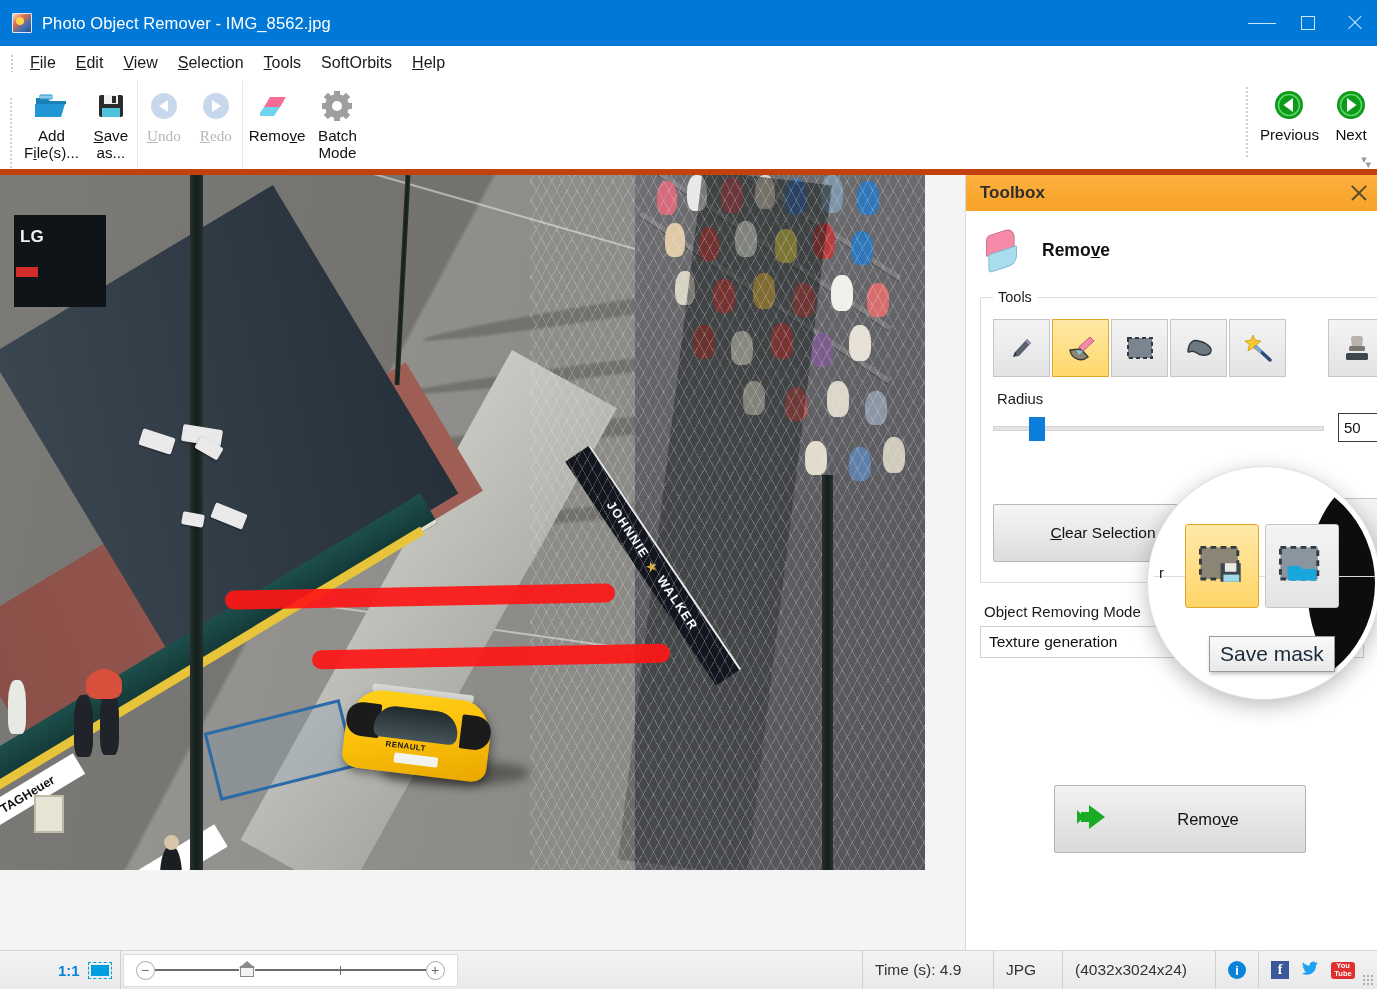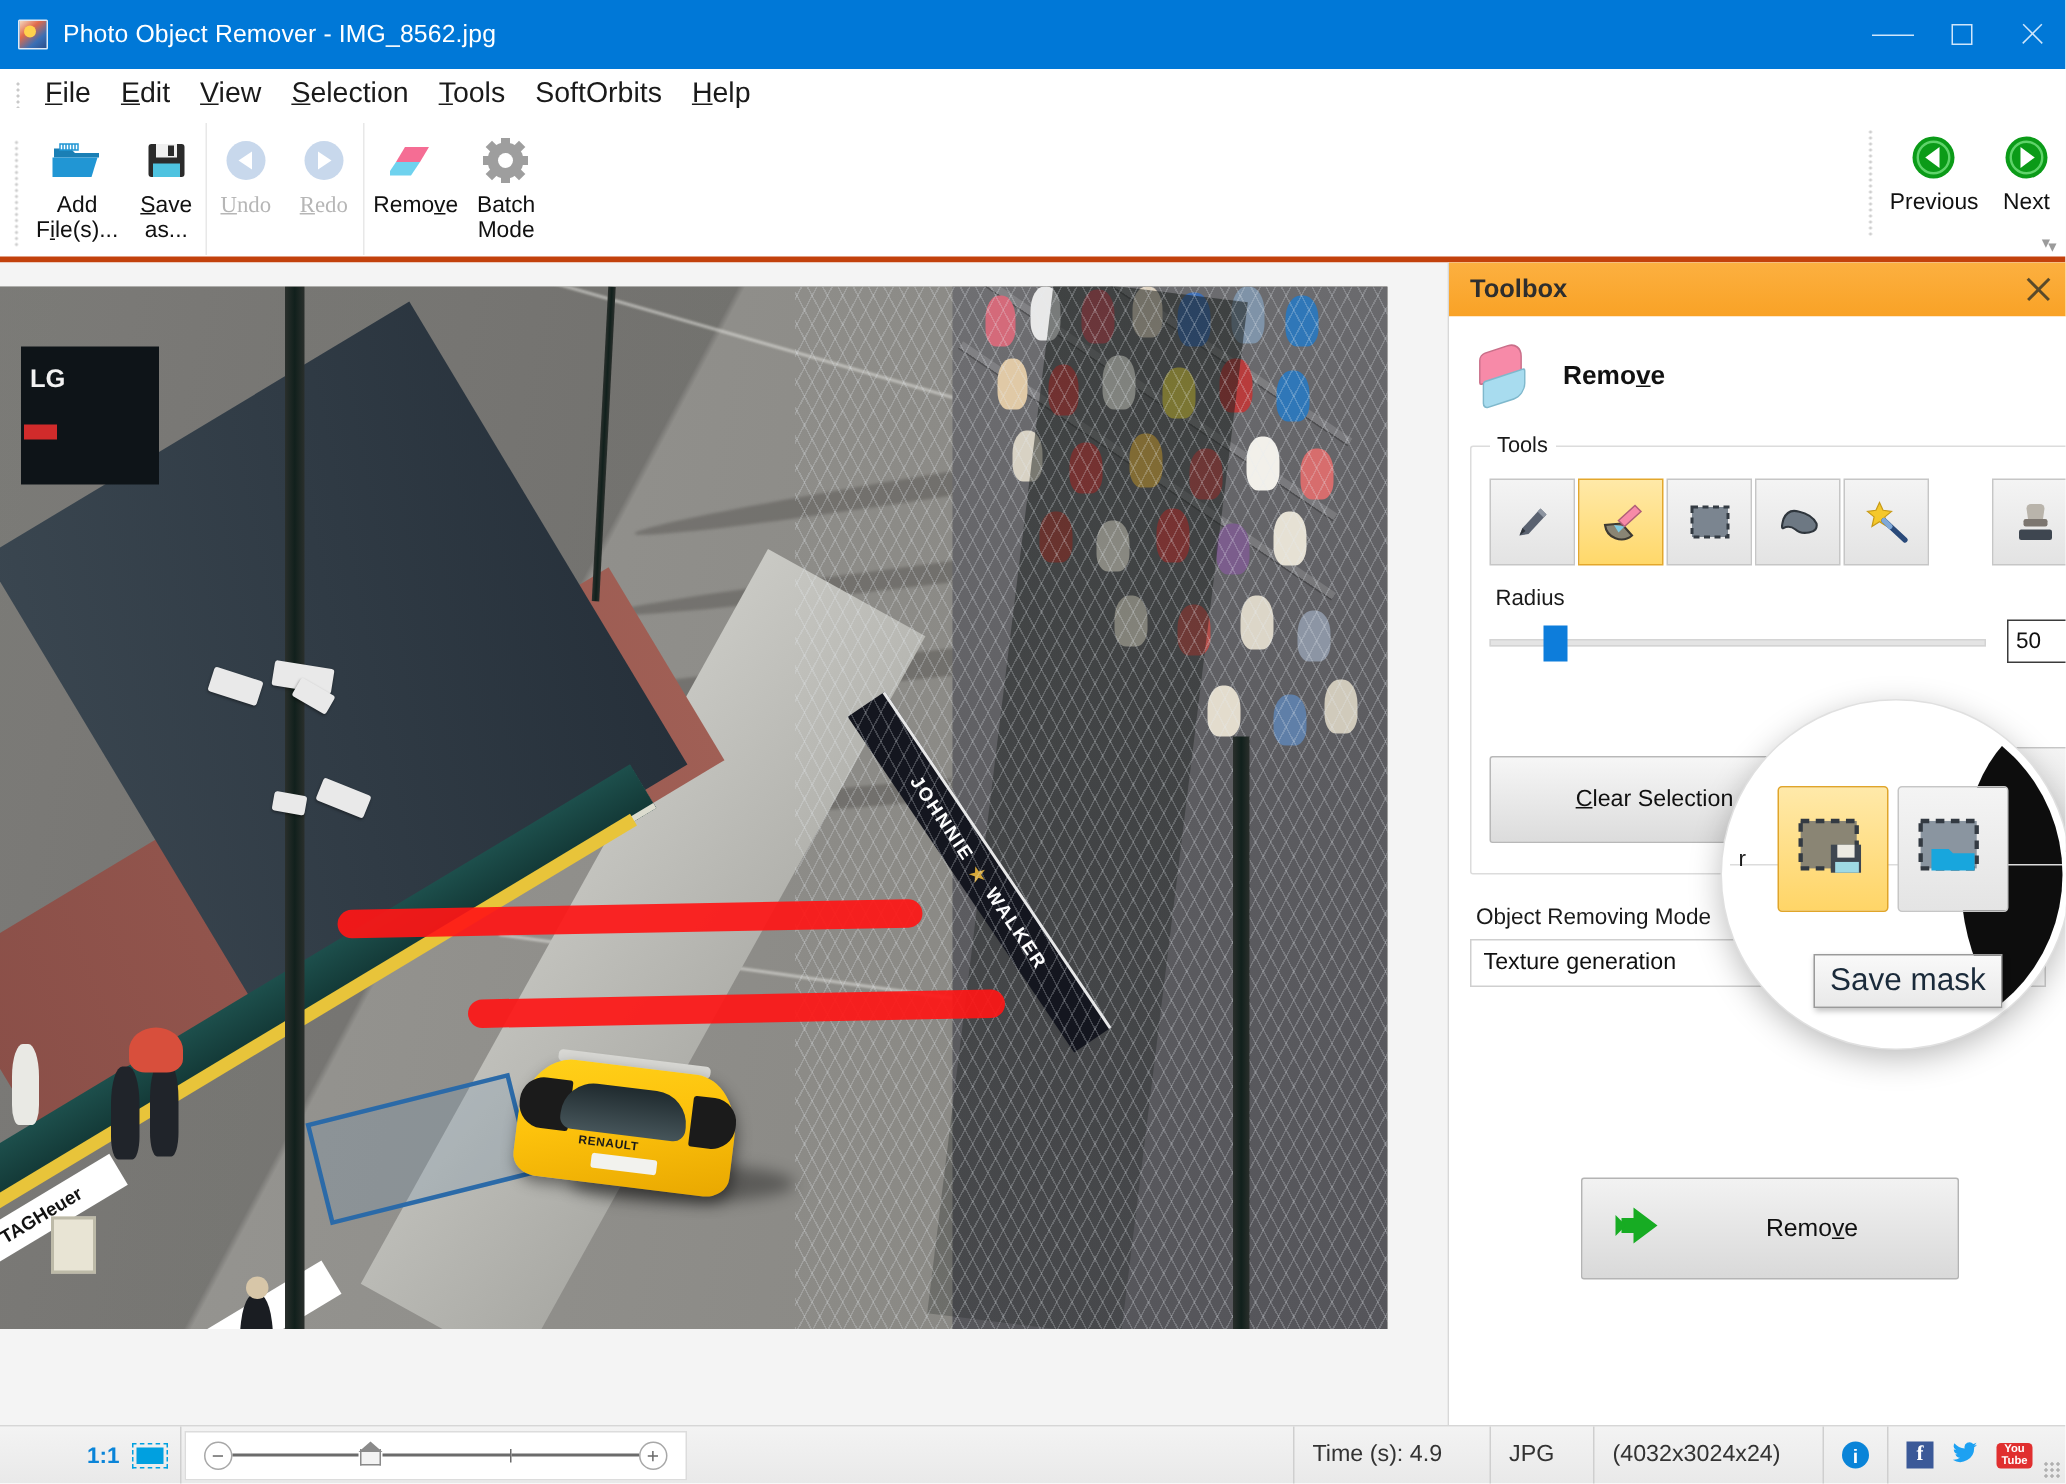--- a/index.html
+++ b/index.html
@@ -46,29 +46,29 @@
   .menubar {
     position:absolute; left:0; top:46px; width:1377px; height:34px;
     background:#ffffff; display:flex; align-items:center; padding-left:10px;
   }
   .menu-grip {
     width:4px; height:18px; margin-right:6px;
     background-image: radial-gradient(#c9c9c9 1px, transparent 1.1px);
     background-size: 4px 4px;
   }
   .menu-item {
-    font-size:19px; color:#1a1a1a; padding:3px 10px; white-space:nowrap; cursor:default;
+    font-size:16px; color:#1a1a1a; padding:3px 10px; white-space:nowrap; cursor:default;
   }
   .menu-item u { text-decoration: underline; }
 
   
   .toolbar {
     position:absolute; left:0; top:80px; width:1377px; height:95px;
-    background:#ffffff; border-bottom:4px solid #c2410c;
-    display:flex; align-items:center;
+    background:#ffffff; border-bottom:6px solid #c2410c;
+    display:flex; align-items:flex-end;
   }
   .tb-grip {
     width:4px; height:72px; margin:6px 5px 0 9px;
     background-image: radial-gradient(#cfcfcf 1px, transparent 1.1px);
     background-size: 4px 4px;
   }
   .tb-btn {
     width:auto; min-width:52px; height:88px; display:flex; flex-direction:column;
     align-items:center; padding:8px 6px 0 6px; cursor:default;
   }
@@ -84,21 +84,21 @@
   }
   .tb-right-expander {
     position:absolute; right:6px; bottom:4px; color:#9b9b9b; font-size:11px;
   }
 
   
   .canvas-wrap {
     position:absolute; left:0; top:175px; width:965px; height:775px;
     background:#f4f4f4; overflow:hidden;
   }
-  .photo { position:absolute; left:0; top:16px; width:925px; height:695px; overflow:hidden; background:#8d8d8a;}
+  .photo { position:absolute; left:0; top:0; width:925px; height:695px; overflow:hidden; background:#8d8d8a;}
   
   .asphalt {
     position:absolute; left:0; top:0; width:925px; height:695px;
     background:
       linear-gradient(118deg, rgba(0,0,0,.20) 0 38%, rgba(0,0,0,0) 38.4%),
       linear-gradient(100deg,#9a9995 0%, #93928e 30%, #8c8b87 60%, #86857f 100%);
   }
   .tiremark {
     position:absolute; background:rgba(60,58,56,.33); border-radius:50%;
     filter: blur(1.2px);

